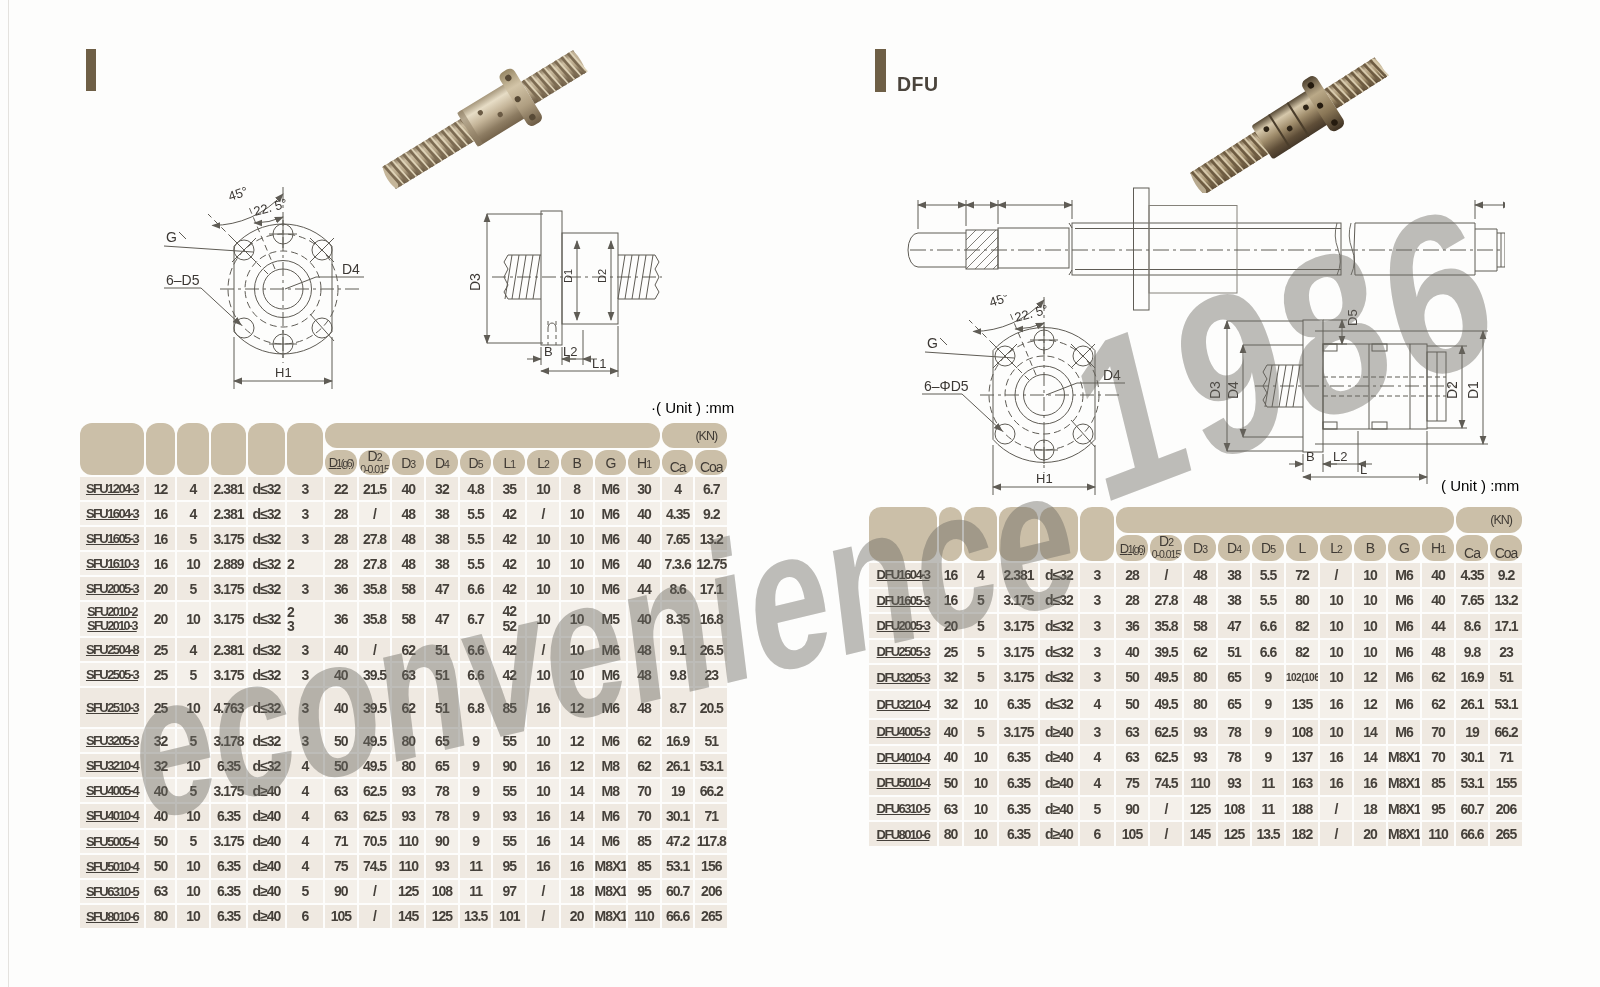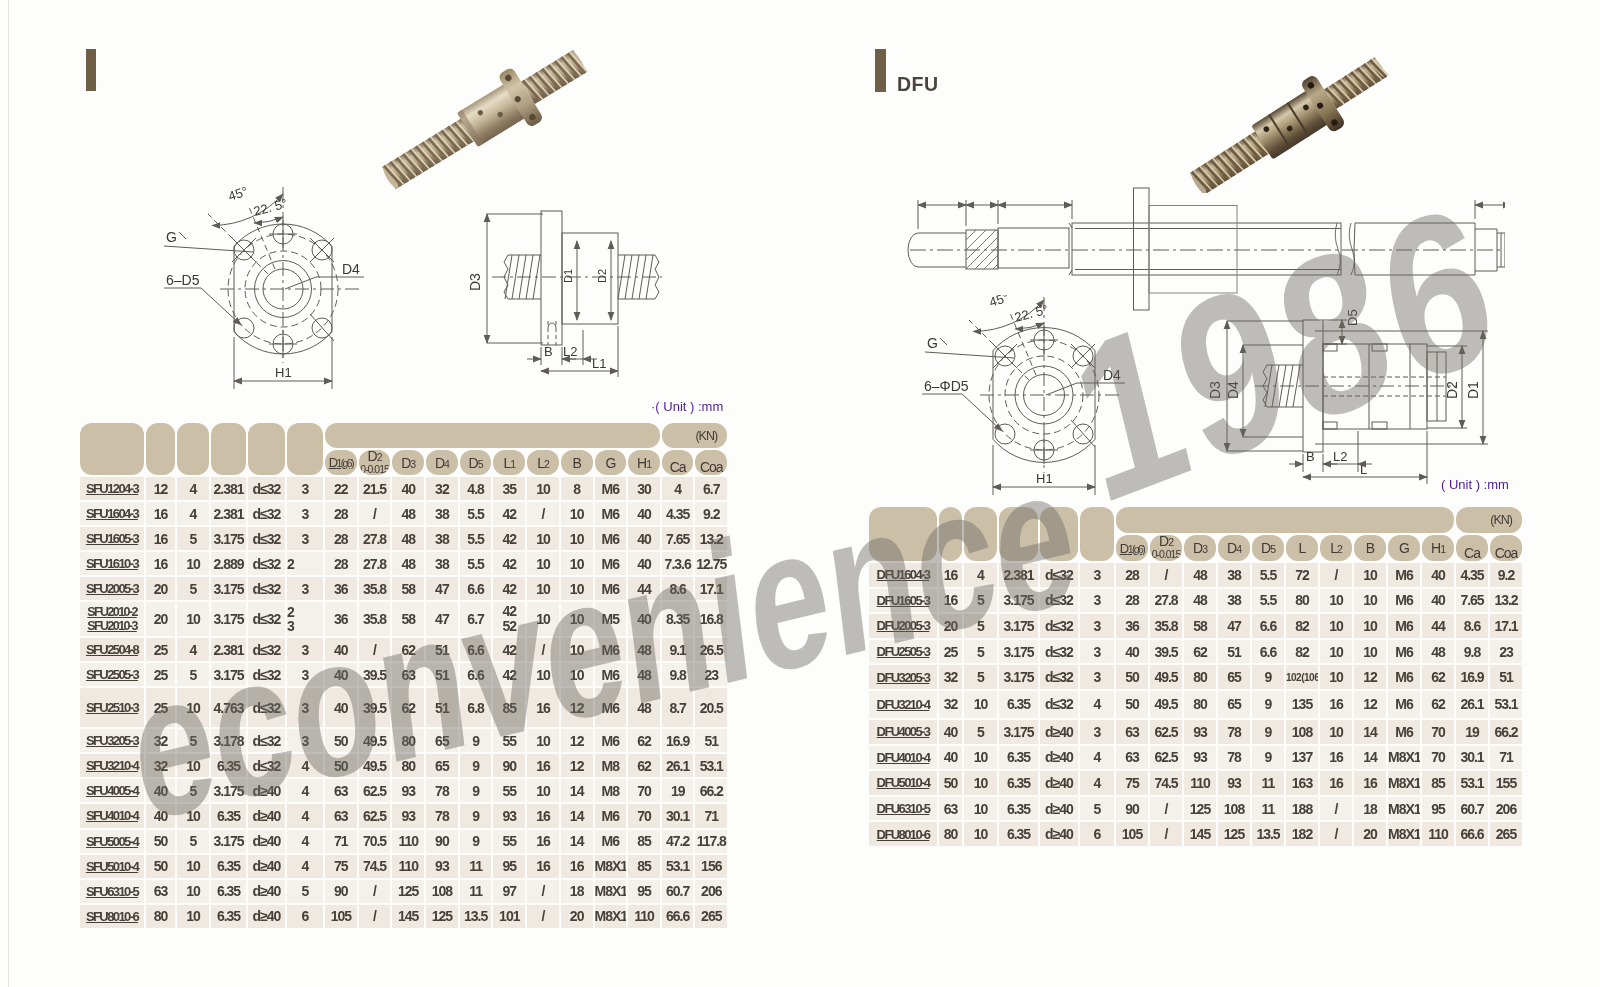--- a/index.html
+++ b/index.html
@@ -9,21 +9,21 @@
 table{border-collapse:separate;border-spacing:2px;table-layout:fixed;position:absolute;}
 td{font-family:"Liberation Sans",sans-serif;font-size:14px;font-weight:bold;letter-spacing:-1px;color:#45403a;text-align:center;
    padding:0;overflow:hidden;white-space:nowrap;vertical-align:middle;}
 td:first-child{font-size:13px;letter-spacing:-1.6px;text-decoration:underline;}
 td.h{background:#cbbfa8;border-radius:12px;}
 tr.ra td{background:#efe9e1;}
 tr.rb td{background:#f4f0ea;}
 .hl{font-size:14px;color:#403b35;font-weight:normal;}
 .sm{font-size:10.5px;}
 .kn{font-size:12.5px;color:#403b35;font-weight:normal;text-align:right;padding-right:10px;}
-.unit{font-size:13px;color:#4c1d95;}
+.unit{font-size:15px;color:#000000;}
 </style>
 </head>
 <body>
 
 <div class="abs" style="left:8px;top:0;width:1px;height:987px;background:#e4e2de;"></div>
 
 <div class="abs" style="left:86px;top:49px;width:10px;height:42px;background:#6e5f46;"></div>
 
 <div class="abs" style="left:875px;top:49px;width:11px;height:43px;background:#6e5f46;"></div>
 

